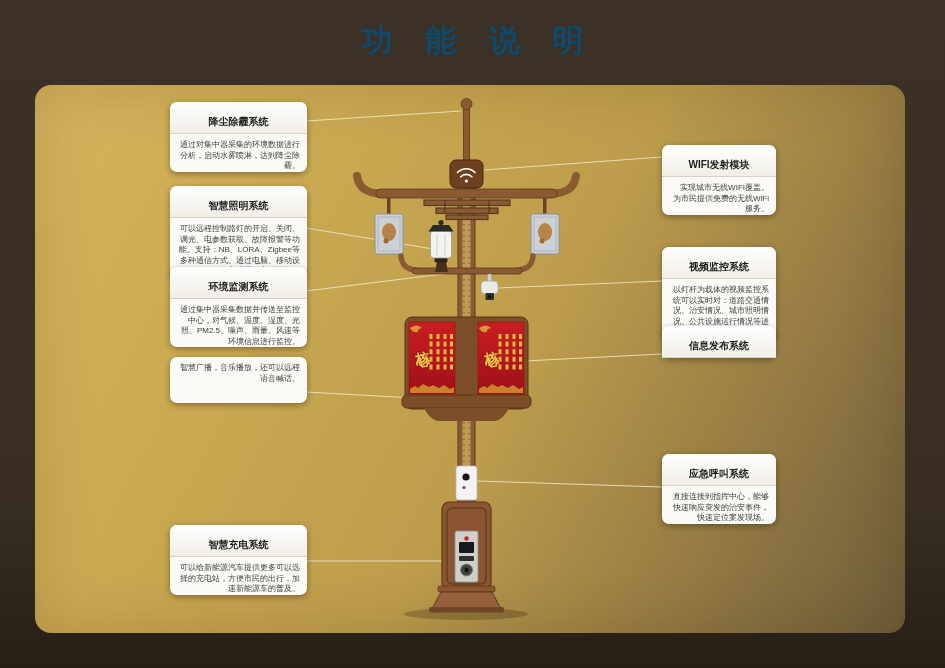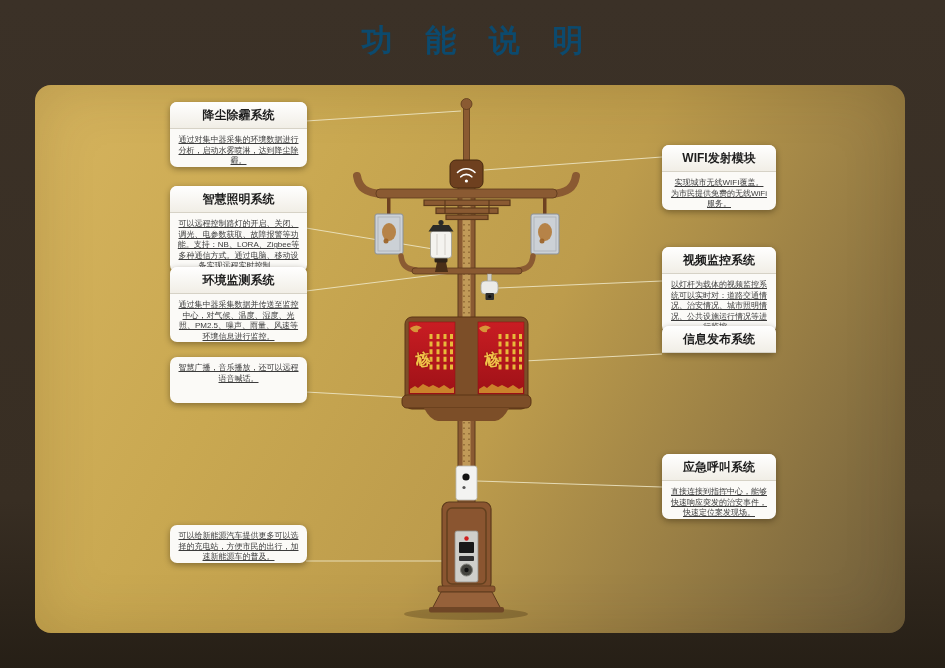--- a/index.html
+++ b/index.html
@@ -17,27 +17,27 @@
     position:absolute;left:35px;top:85px;width:870px;height:548px;
     border-radius:16px;
     background:linear-gradient(118deg,#d6b45e 0%,#c9a851 30%,#bd9c4c 55%,#967c44 78%,#6e5d3b 100%);
     box-shadow:inset 0 0 60px rgba(60,40,0,.18);
   }
   .callout{
     position:absolute;width:137px;background:#fbfaf7;border-radius:7px;
     box-shadow:0 2px 6px rgba(30,20,5,.4);
   }
   .callout .hd{
-    font-size:12px;font-weight:bold;text-align:center;color:#1d1d1d;
-    padding:5px 2px 4px;border-bottom:1px solid #d6d2c6;
+    font-size:10px;font-weight:bold;text-align:center;color:#1d1d1d;
+    padding:13px 2px 4px;border-bottom:1px solid #d6d2c6;
     background:linear-gradient(#ffffff,#f1eee6);border-radius:7px 7px 0 0;
   }
   .callout .bd{
     font-size:8px;line-height:1.32;color:#3c3c3c;padding:6px 7px 0;
-    white-space:pre-line;text-align:center;text-decoration:underline;
+    white-space:pre-line;text-align:right;
   }
   .right-col{width:114px;}
   svg{position:absolute;left:0;top:0;}
   .screen-motif{
     position:absolute;writing-mode:vertical-rl;color:#f2c54a;font-weight:bold;
     font-size:14px;transform:rotate(-10deg);letter-spacing:1px;
     text-shadow:0 0 2px rgba(120,20,10,.8);
   }
 </style>
 </head>
@@ -204,20 +204,21 @@
   <div class="bd">可以远程控制路灯的开启、关闭、调光、电参数获取、故障报警等功能。支持：NB、LORA、Zigbee等多种通信方式。通过电脑、移动设备实现远程实时控制。</div>
 </div>
 <div class="callout" style="left:170px;top:267px">
   <div class="hd">环境监测系统</div>
   <div class="bd">通过集中器采集数据并传送至监控中心，对气候、温度、湿度、光照、PM2.5、噪声、雨量、风速等环境信息进行监控。</div>
 </div>
 <div class="callout" style="left:170px;top:357px">
   <div class="bd" style="min-height:40px">智慧广播，音乐播放，还可以远程语音喊话。</div>
 </div>
 <div class="callout" style="left:170px;top:525px">
+  <div class="hd">智慧充电系统</div>
   <div class="bd">可以给新能源汽车提供更多可以选择的充电站，方便市民的出行，加速新能源车的普及。</div>
 </div>
 
 <div class="callout right-col" style="left:662px;top:145px">
   <div class="hd">WIFI发射模块</div>
   <div class="bd">实现城市无线WIFI覆盖。
 为市民提供免费的无线WiFi服务。</div>
 </div>
 <div class="callout right-col" style="left:662px;top:247px">
   <div class="hd">视频监控系统</div>

